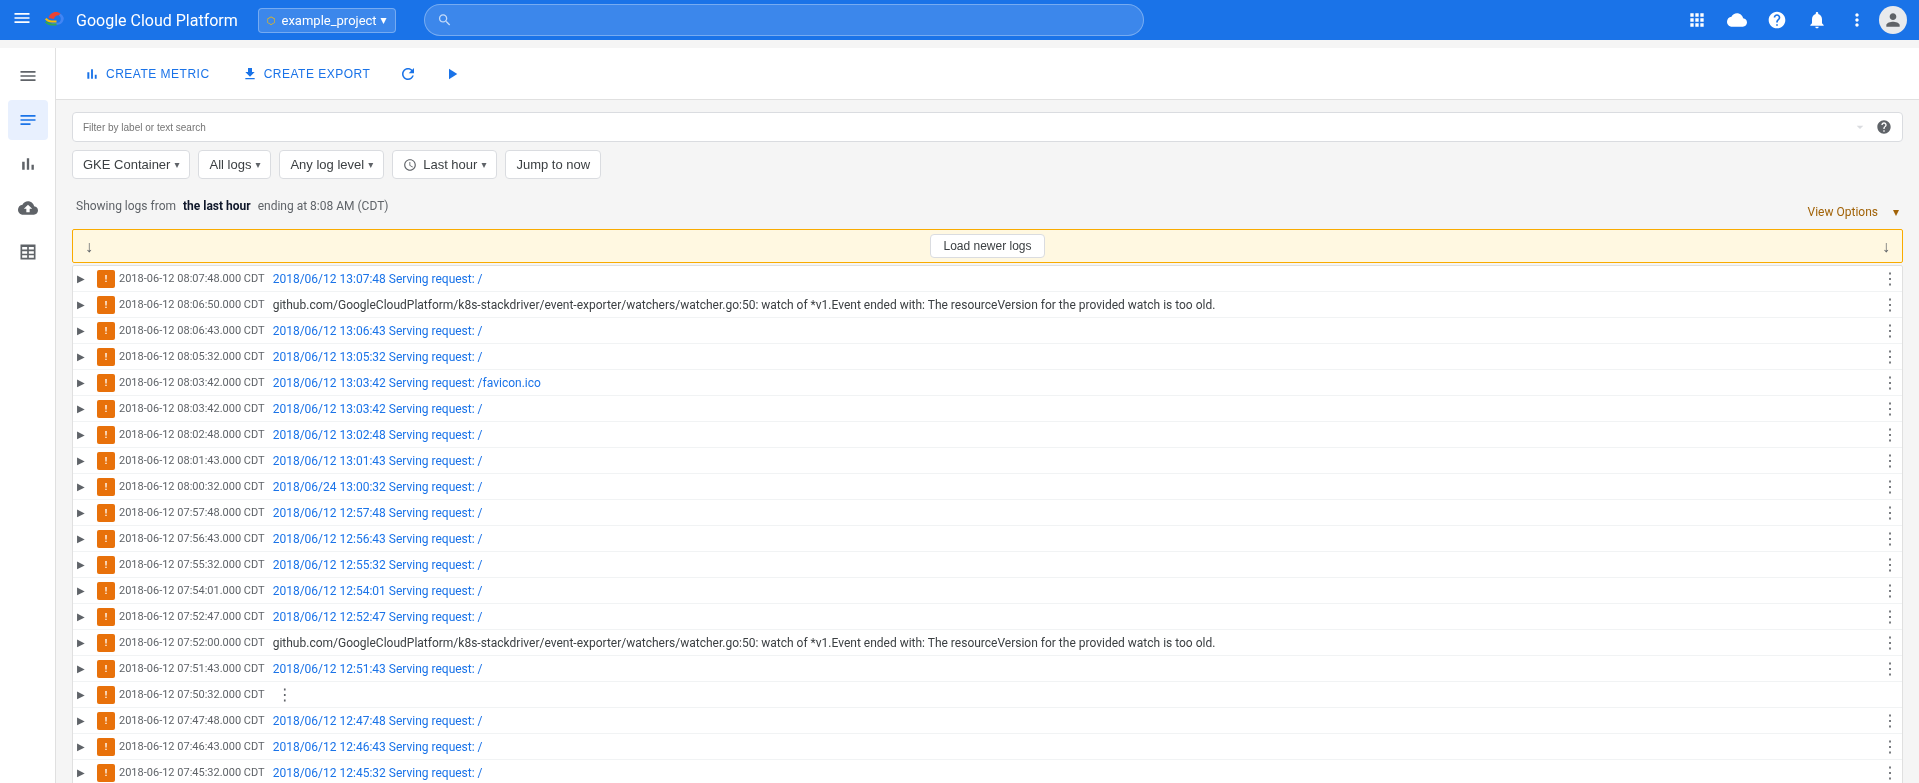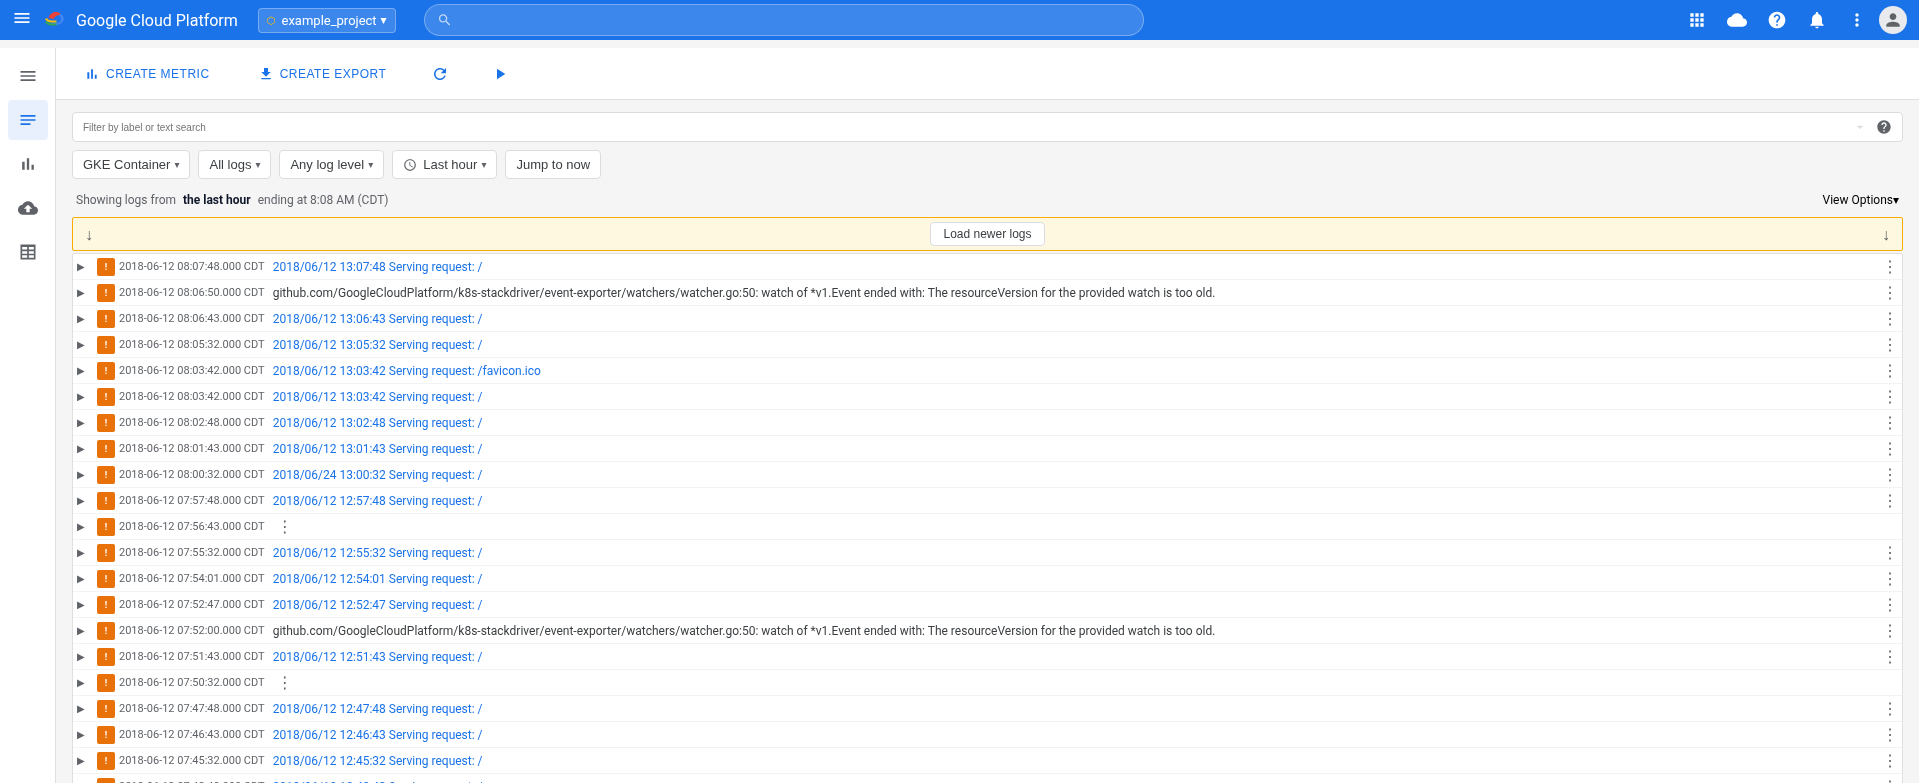--- a/index.html
+++ b/index.html
@@ -89,21 +89,21 @@
     
     .toolbar {
       position: fixed;
       top: 48px; left: 56px; right: 0;
       height: 52px;
       background: white;
       border-bottom: 1px solid #e0e0e0;
       display: flex;
       align-items: center;
       padding: 0 16px;
-      gap: 24px;
+      gap: 8px;
       z-index: 40;
     }
     .toolbar-btn {
       display: flex; align-items: center; gap: 6px;
       color: #1a73e8;
       font-size: 12px;
       font-weight: 500;
       letter-spacing: 0.5px;
       padding: 8px 12px;
       cursor: pointer;
@@ -174,22 +174,22 @@
       display: flex;
       align-items: center;
       justify-content: space-between;
       padding: 6px 4px;
       font-size: 12px;
       color: #5f6368;
       margin-bottom: 4px;
     }
     .status-bar .bold { font-weight: 700; color: #0f172a; }
     .view-options-btn {
-      display: flex; align-items: center; gap: 0;
-      color: #000000; cursor: pointer; font-size: 12px;
+      display: flex; align-items: center; gap: 15px;
+      color: #a16207; cursor: pointer; font-size: 12px; margin-top: 12px;
     }
 
     
     .load-banner {
       background: #fff8e1;
       border: 1px solid #f9ab00;
       border-radius: 2px;
       display: flex;
       align-items: center;
       justify-content: space-between;
@@ -475,20 +475,21 @@
       <span class="expand-icon">▶</span>
       <span class="severity-badge">!</span>
       <span class="log-timestamp">2018-06-12 07:57:48.000 CDT</span>
       <span class="log-message">2018/06/12 12:57:48 Serving request: /</span>
       <span class="more-icon">⋮</span>
     </div>
       <div class="log-row">
       <span class="expand-icon">▶</span>
       <span class="severity-badge">!</span>
       <span class="log-timestamp">2018-06-12 07:56:43.000 CDT</span>
+      <span class="log-message">2018/06/12 12:56:43 Serving request: /</span>
       <span class="more-icon">⋮</span>
     </div>
       <div class="log-row">
       <span class="expand-icon">▶</span>
       <span class="severity-badge">!</span>
       <span class="log-timestamp">2018-06-12 07:55:32.000 CDT</span>
       <span class="log-message">2018/06/12 12:55:32 Serving request: /</span>
       <span class="more-icon">⋮</span>
     </div>
       <div class="log-row">

